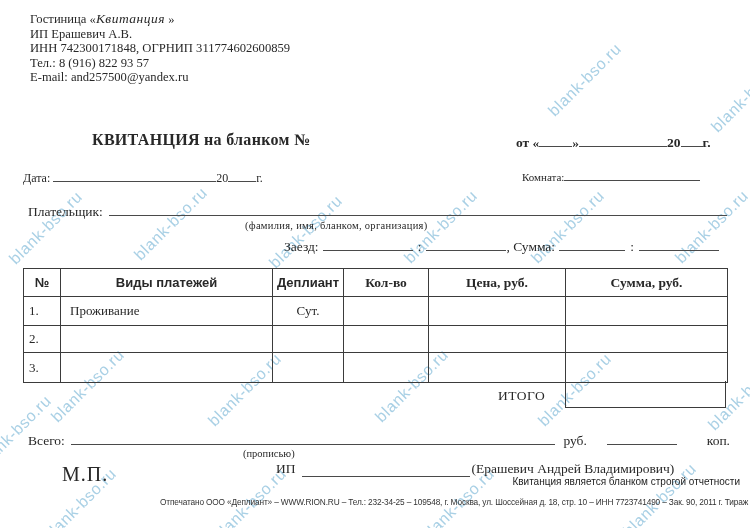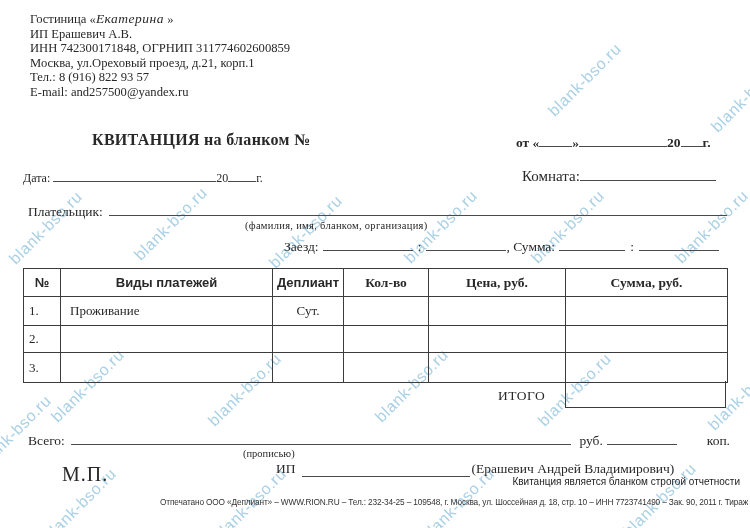--- a/index.html
+++ b/index.html
@@ -18,21 +18,21 @@
   
   .u { display:inline-block; height:13px; border-bottom:1.2px solid #4a4a4a; }
   
   .org { position:absolute; left:30px; top:12px; font-size:12.6px; line-height:14.6px; }
   .org .script { font-style:italic; font-size:13.5px; letter-spacing:0.5px; }
   
   .doc-title { position:absolute; left:92px; top:131px; font-weight:bold; font-size:16px; letter-spacing:0.3px; }
   .from-date { position:absolute; left:516px; top:133px; font-weight:bold; font-size:13.5px; }
   
   .date-row { position:absolute; left:23px; top:168px; font-size:12px; }
-  .room-row { position:absolute; left:522px; top:167px; font-size:15px; }
+  .room-row { position:absolute; left:522px; top:167px; font-size:11px; }
   
   .payer-row { position:absolute; left:28px; top:202px; width:699px; font-size:13.5px; display:flex; align-items:baseline; }
   .payer-row .u { flex:1; margin-left:6px; }
   .payer-hint { position:absolute; left:245px; top:220px; font-size:10.5px; letter-spacing:0.3px; }
   
   .stay-row { position:absolute; left:248px; top:237px; font-size:13.5px; display:flex; align-items:baseline;margin-left:36px; }
   .stay-row .colon { margin:0 5px; }
   
   .pay-table { position:absolute; left:23px; top:268px; width:704px; border-collapse:collapse; table-layout:fixed; }
   .pay-table th, .pay-table td { border:1.5px solid #3b3b3b; padding:0; background:transparent; }
@@ -46,21 +46,21 @@
   .pay-table td { font-size:13px; }
   .pay-table td.num { padding-left:5px; }
   .pay-table td.name { padding-left:9px; }
   .pay-table td.unit { text-align:center; }
   
   .total-label { position:absolute; left:498px; top:388px; font-size:13.5px; letter-spacing:0.5px; }
   .total-box { position:absolute; left:565px; top:381px; width:159px; height:26px; border:1.5px solid #3b3b3b; border-top:none; }
   
   .total-row { position:absolute; left:28px; top:431px; width:702px; font-size:13.5px; display:flex; align-items:baseline; }
   .total-row .u.grow { flex:1; margin-left:6px; }
-  .total-row .rub { margin-left:8px; margin-right:4px; }
+  .total-row .rub { margin-left:8px; margin-right:20px; }
   .total-row .kop { margin-left:30px; }
   .words-hint { position:absolute; left:243px; top:448px; font-size:10.5px; }
   
   .stamp { position:absolute; left:62px; top:463px; font-size:20px; letter-spacing:1px; }
   .sign-row { position:absolute; left:276px; top:461px; font-size:13.5px; display:flex; align-items:flex-end; }
   .sign-row .u { margin:0 2px 0 6px; }
   
   .strict-note { position:absolute; right:10px; top:476px; font-family:"Liberation Sans", sans-serif; font-weight:normal; font-size:10px; color:#1d1d1d; }
   .print-info { position:absolute; left:160px; top:497px; width:582px; text-align:center; font-family:"Liberation Sans", sans-serif; font-size:8.3px; letter-spacing:-0.15px; color:#333; white-space:nowrap; }
 </style>
@@ -84,24 +84,23 @@
   <span class="wm" style="left:745px;top:394px">blank-bso.ru</span>
   <span class="wm" style="left:15px;top:432px">blank-bso.ru</span>
   <span class="wm" style="left:80px;top:505px">blank-bso.ru</span>
   <span class="wm" style="left:250px;top:505px">blank-bso.ru</span>
   <span class="wm" style="left:458px;top:505px">blank-bso.ru</span>
   <span class="wm" style="left:660px;top:500px">blank-bso.ru</span>
 
   <div class="content">
 
     <div class="org">
-      <div><span>Гостиница «</span><span class="script">Екатерина</span><span> »</span></div>
+      <div><span>Гостиница «</span><span class="script">Квитанция</span><span> »</span></div>
       <div>ИП Ерашевич А.В.</div>
       <div>ИНН 742300171848, ОГРНИП 311774602600859</div>
-      <div>Москва, ул.Ореховый проезд, д.21, корп.1</div>
       <div>Тел.: 8 (916) 822 93 57</div>
       <div>E-mail: and257500@yandex.ru</div>
     </div>
 
     <div class="doc-title">КВИТАНЦИЯ на бланком №</div>
     <div class="from-date"><span>от «</span><span class="u" style="width:33px"></span><span>»</span><span class="u" style="width:88px"></span><span>20</span><span class="u" style="width:22px"></span><span>г.</span></div>
 
     <div class="date-row"><span>Дата:</span> <span class="u" style="width:163px"></span><span>20</span><span class="u" style="width:28px"></span><span>г.</span></div>
     <div class="room-row"><span>Комната:</span><span class="u" style="width:136px"></span></div>
 

